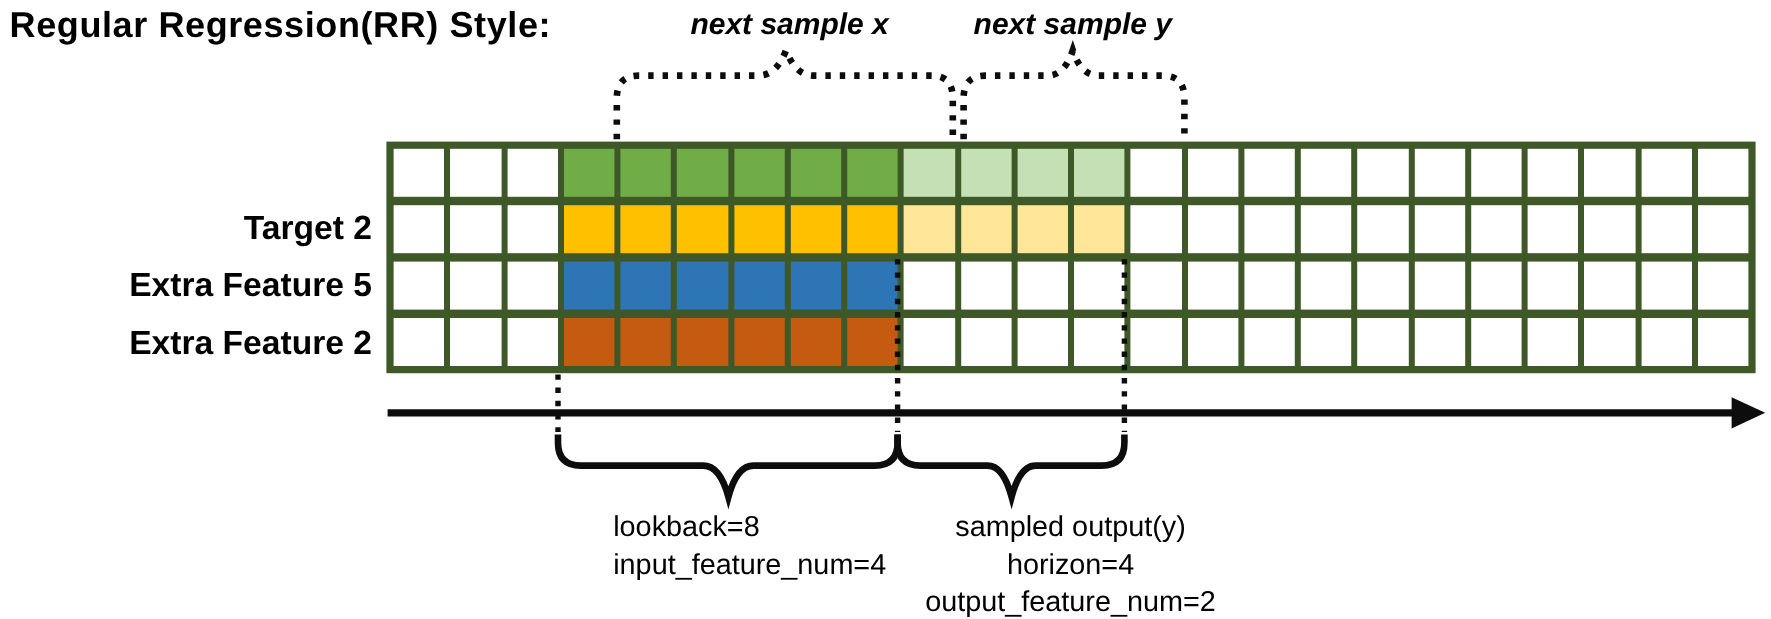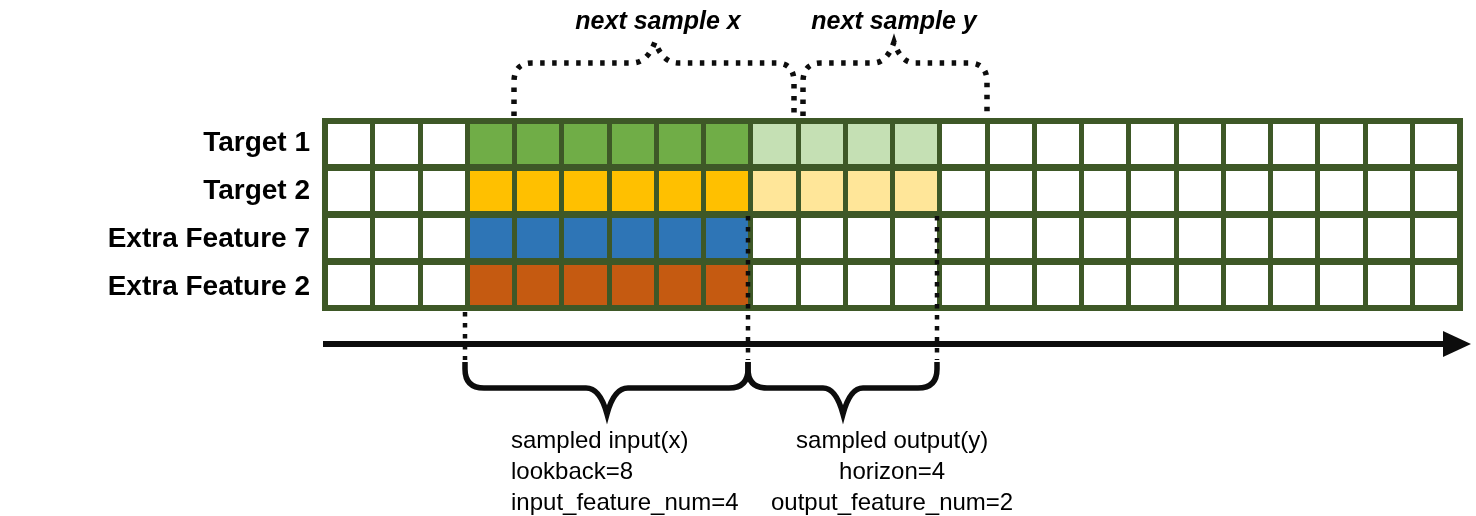--- a/index.html
+++ b/index.html
@@ -37,27 +37,27 @@
   }
   .ann.input { left:511px; }
   .ann.output { left:771px;text-align:center; }
   svg.overlay { position:absolute; left:0; top:0; pointer-events:none; }
 </style>
 </head>
 <body>
 
 <div class="canvas">
 
+  <div class="title">Regular Regression(RR) Style:</div>
 
   <div class="next-label x">next sample x</div>
   <div class="next-label y">next sample y</div>
 
-  <div class="row-label" style="top:124px">Target 1</div>
   <div class="row-label" style="top:172px">Target 2</div>
-  <div class="row-label" style="top:220px">Extra Feature 7</div>
+  <div class="row-label" style="top:220px">Extra Feature 5</div>
   <div class="row-label" style="top:268px">Extra Feature 2</div>
 
   <div class="grid" style="background: rgb(62, 88, 39);">
       <div class="cell" style="background: rgb(255, 255, 255);"></div>
       <div class="cell" style="background: rgb(255, 255, 255);"></div>
       <div class="cell" style="background: rgb(255, 255, 255);"></div>
       <div class="cell" style="background: rgb(112, 173, 71);"></div>
       <div class="cell" style="background: rgb(112, 173, 71);"></div>
       <div class="cell" style="background: rgb(112, 173, 71);"></div>
       <div class="cell" style="background: rgb(112, 173, 71);"></div>
@@ -165,21 +165,20 @@
 
     <line x1="465" y1="312" x2="465" y2="360" stroke="#0d0d0d" stroke-width="4.5" stroke-dasharray="4.5 6.5"></line>
     <line x1="748" y1="216" x2="748" y2="360" stroke="#0d0d0d" stroke-width="4.5" stroke-dasharray="4.5 6.5"></line>
     <line x1="937" y1="216" x2="937" y2="360" stroke="#0d0d0d" stroke-width="4.5" stroke-dasharray="4.5 6.5"></line>
 
     <path d="M 465 362 L 465 369 Q 465 388 484 388 L 586 388 Q 600 388 607 414 Q 614 388 628 388 L 729 388 Q 748 388 748 369 L 748 362" fill="none" stroke="#0d0d0d" stroke-width="5.5"></path>
     <path d="M 748 362 L 748 369 Q 748 388 767 388 L 823 388 Q 836 388 843 414 Q 850 388 863 388 L 918 388 Q 937 388 937 369 L 937 362" fill="none" stroke="#0d0d0d" stroke-width="5.5"></path>
   </svg>
 
   <div class="ann input">
-    <div>sampled input(x)</div>
     <div>lookback=8</div>
     <div>input_feature_num=4</div>
   </div>
 
   <div class="ann output">
     <div>sampled output(y)</div>
     <div>horizon=4</div>
     <div>output_feature_num=2</div>
   </div>
 

